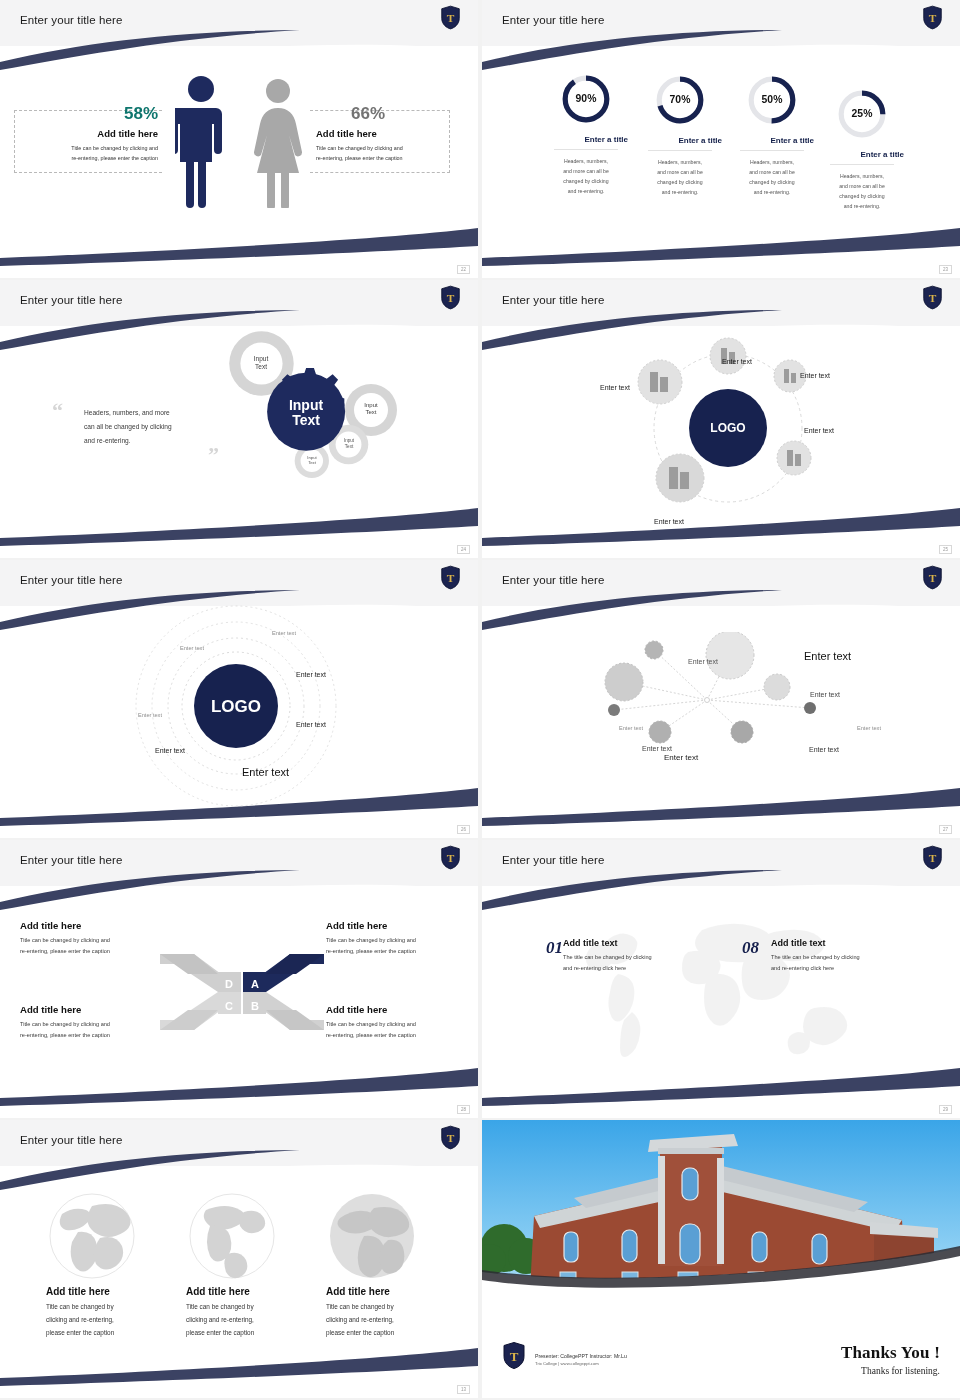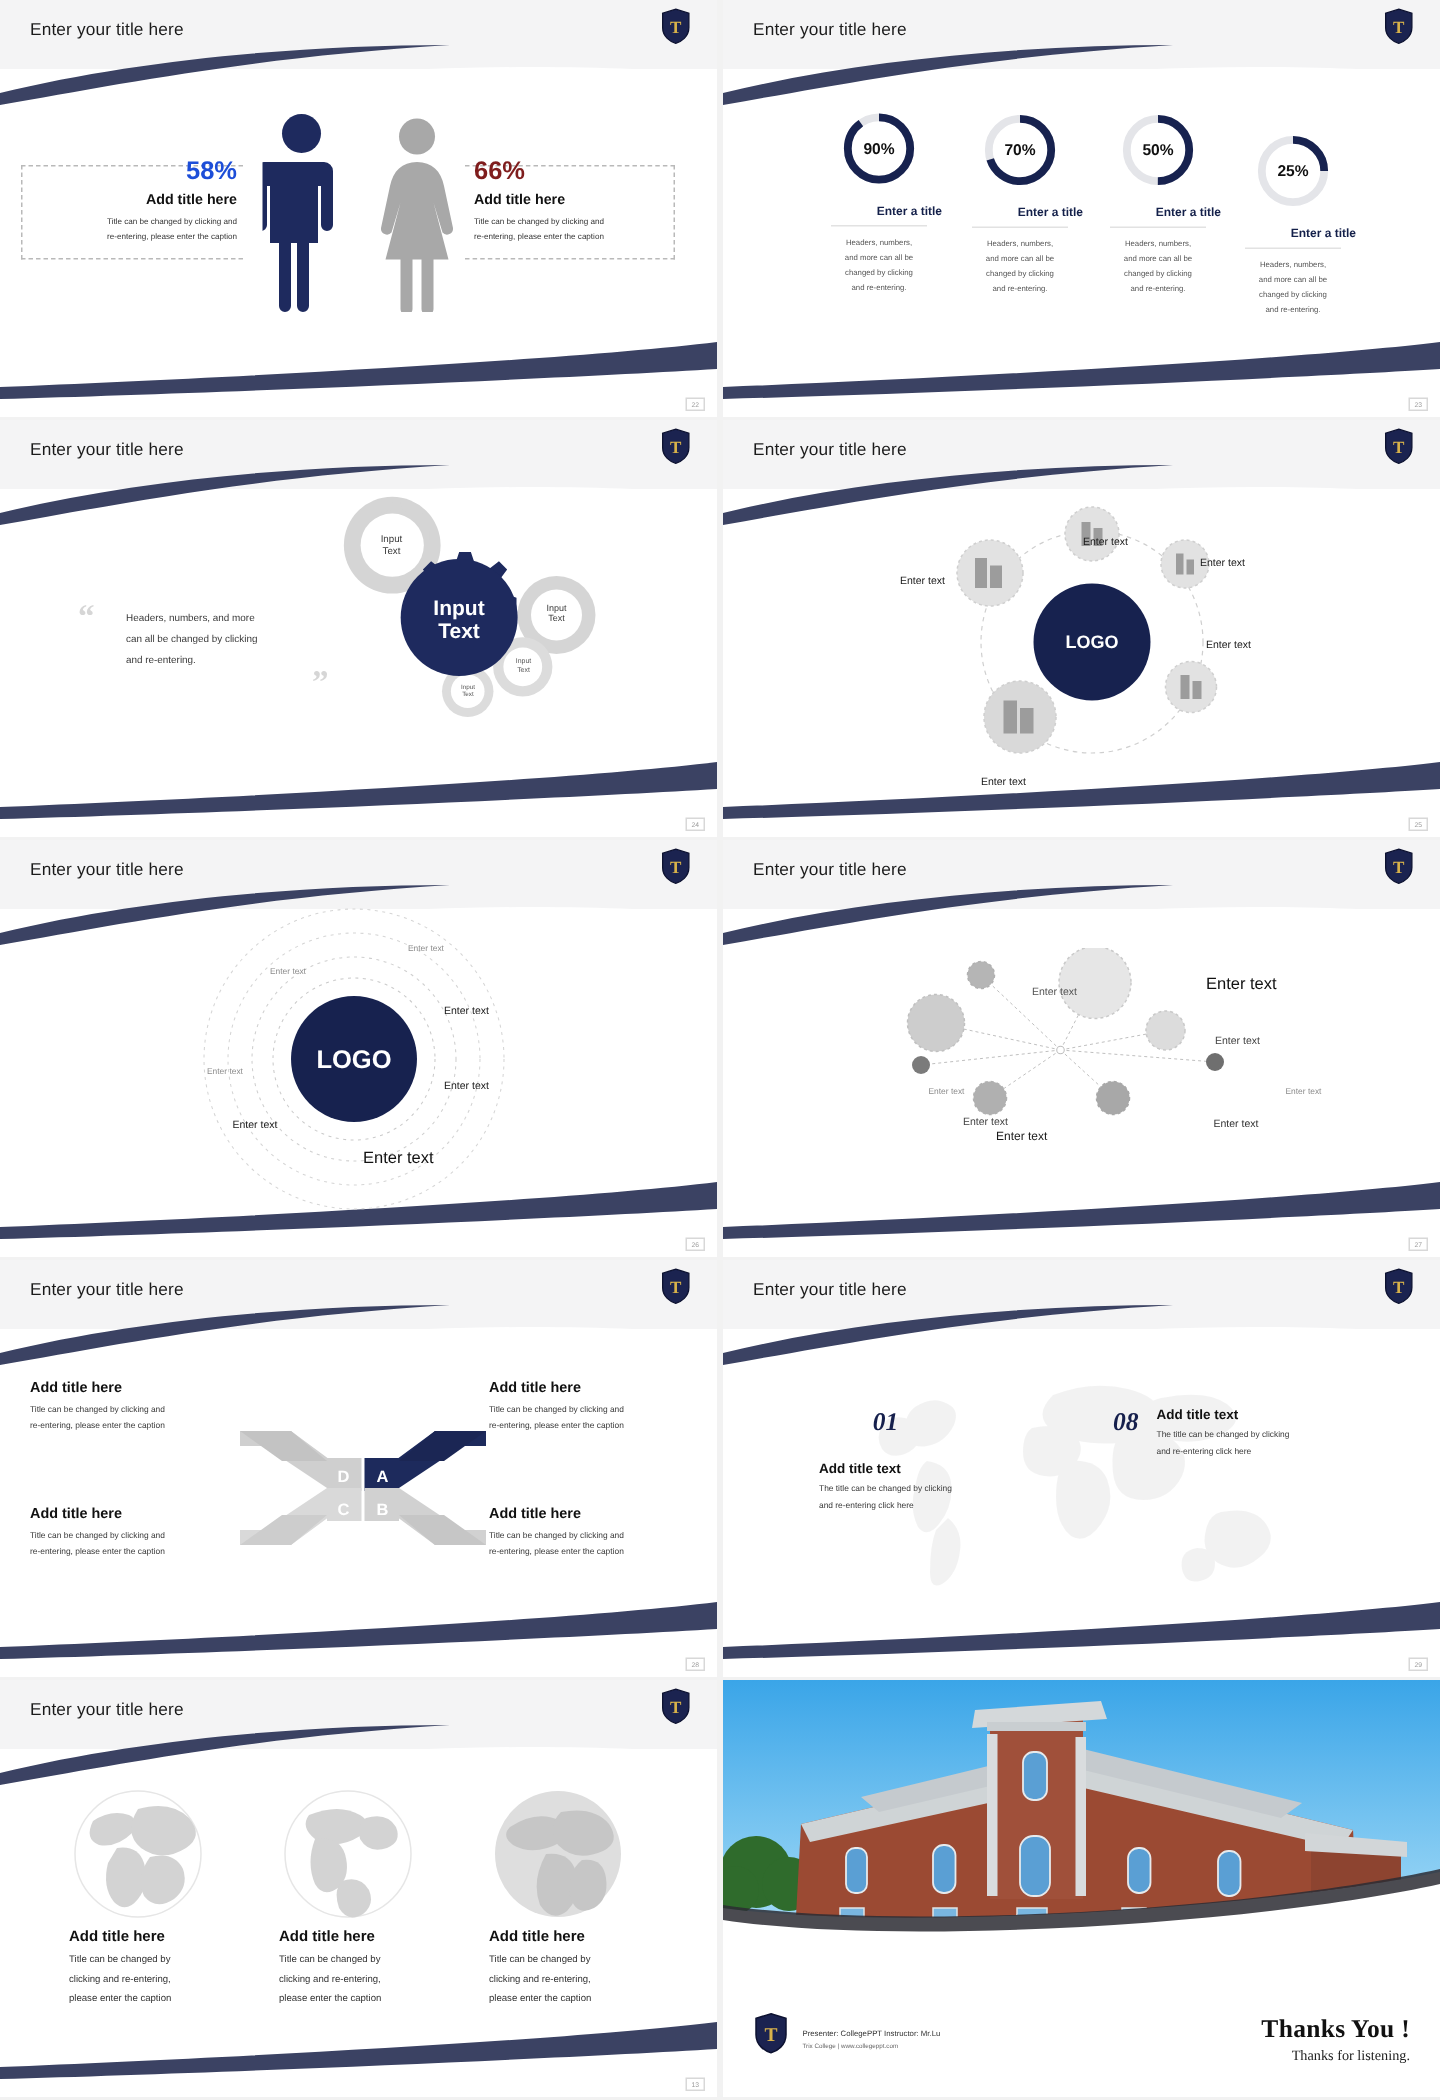--- a/index.html
+++ b/index.html
@@ -42,22 +42,22 @@
     position: absolute; top: 0; left: 0; width: 100%; height: 100%;
     z-index: 2;
   }
   .content { position: absolute; inset: 0; z-index: 3; }
   .pgnum {
     position: absolute; right: 8px; bottom: 4px;
     width: 13px; height: 9px; border: 1px solid #d8d8d8;
     background: #fff; color: #9a9a9a; font-size: 4.5px;
     line-height: 8px; text-align: center; z-index: 6;
   }
-  .navy { color: #1d4ed8; }
-  .gray { color: #7f1d1d; }
+  .navy { color: #0f766e; }
+  .gray { color: #737373; margin-left: 35px; }
 
   
   .s1-pct { font-size: 17px; font-weight: bold; }
   .s1-h { font-size: 9.5px; font-weight: bold; color:#111; margin-top:4px;}
   .s1-p { font-size: 5.4px; color: #333; line-height: 1.85; margin-top:4px; }
   .dashbox { position:absolute; border:1px dashed #b9b9b9; }
 
   
   .donut-wrap { position: absolute; text-align: center; width: 84px; }
   .donut-title { font-size: 8px; font-weight: bold; color:#14204a; margin-top: 6px; text-align: right; }
@@ -524,21 +524,21 @@
           <path d="M140 18 q26 -10 50 -4 q24 6 20 20 q-4 14 -26 16 q-28 2 -44 -8 q-14 -10 0 -24 Z"></path>
           <path d="M126 40 q18 -4 28 4 q8 8 2 18 q-8 12 -22 10 q-14 -2 -14 -16 q0 -12 6 -16 Z"></path>
           <path d="M150 62 q20 -2 26 12 q6 16 -4 30 q-10 14 -20 8 q-10 -8 -10 -26 q0 -20 8 -24 Z"></path>
           <path d="M186 44 q22 -6 34 4 q12 10 6 24 q-8 16 -26 16 q-18 0 -20 -18 q-2 -20 6 -26 Z"></path>
           <path d="M212 20 q30 -6 44 4 q12 10 0 18 q-16 10 -38 6 q-20 -4 -18 -16 q2 -10 12 -12 Z"></path>
           <path d="M252 96 q22 -4 30 8 q8 12 -4 22 q-14 12 -28 4 q-12 -8 -8 -22 q2 -10 10 -12 Z"></path>
           <path d="M236 120 q12 0 12 10 q0 10 -10 12 q-10 2 -12 -8 q-2 -12 10 -14 Z"></path>
         </g>
       </svg>
 
-      <div style="position:absolute; left:64px; top:98px; display:flex; gap:16px; align-items:center;flex-direction:column;">
+      <div style="position:absolute; left:64px; top:98px; display:flex; gap:0; align-items:flex-start;">
         <div class="num">01</div>
         <div>
           <div class="s8-h">Add title text</div>
           <div class="s8-p">The title can be changed by clicking</div>
           <div class="s8-p" style="margin-top:0">and re-entering click here</div>
         </div>
       </div>
       <div style="position:absolute; left:260px; top:98px; display:flex; gap:12px; align-items:flex-start;">
         <div class="num">08</div>
         <div>

